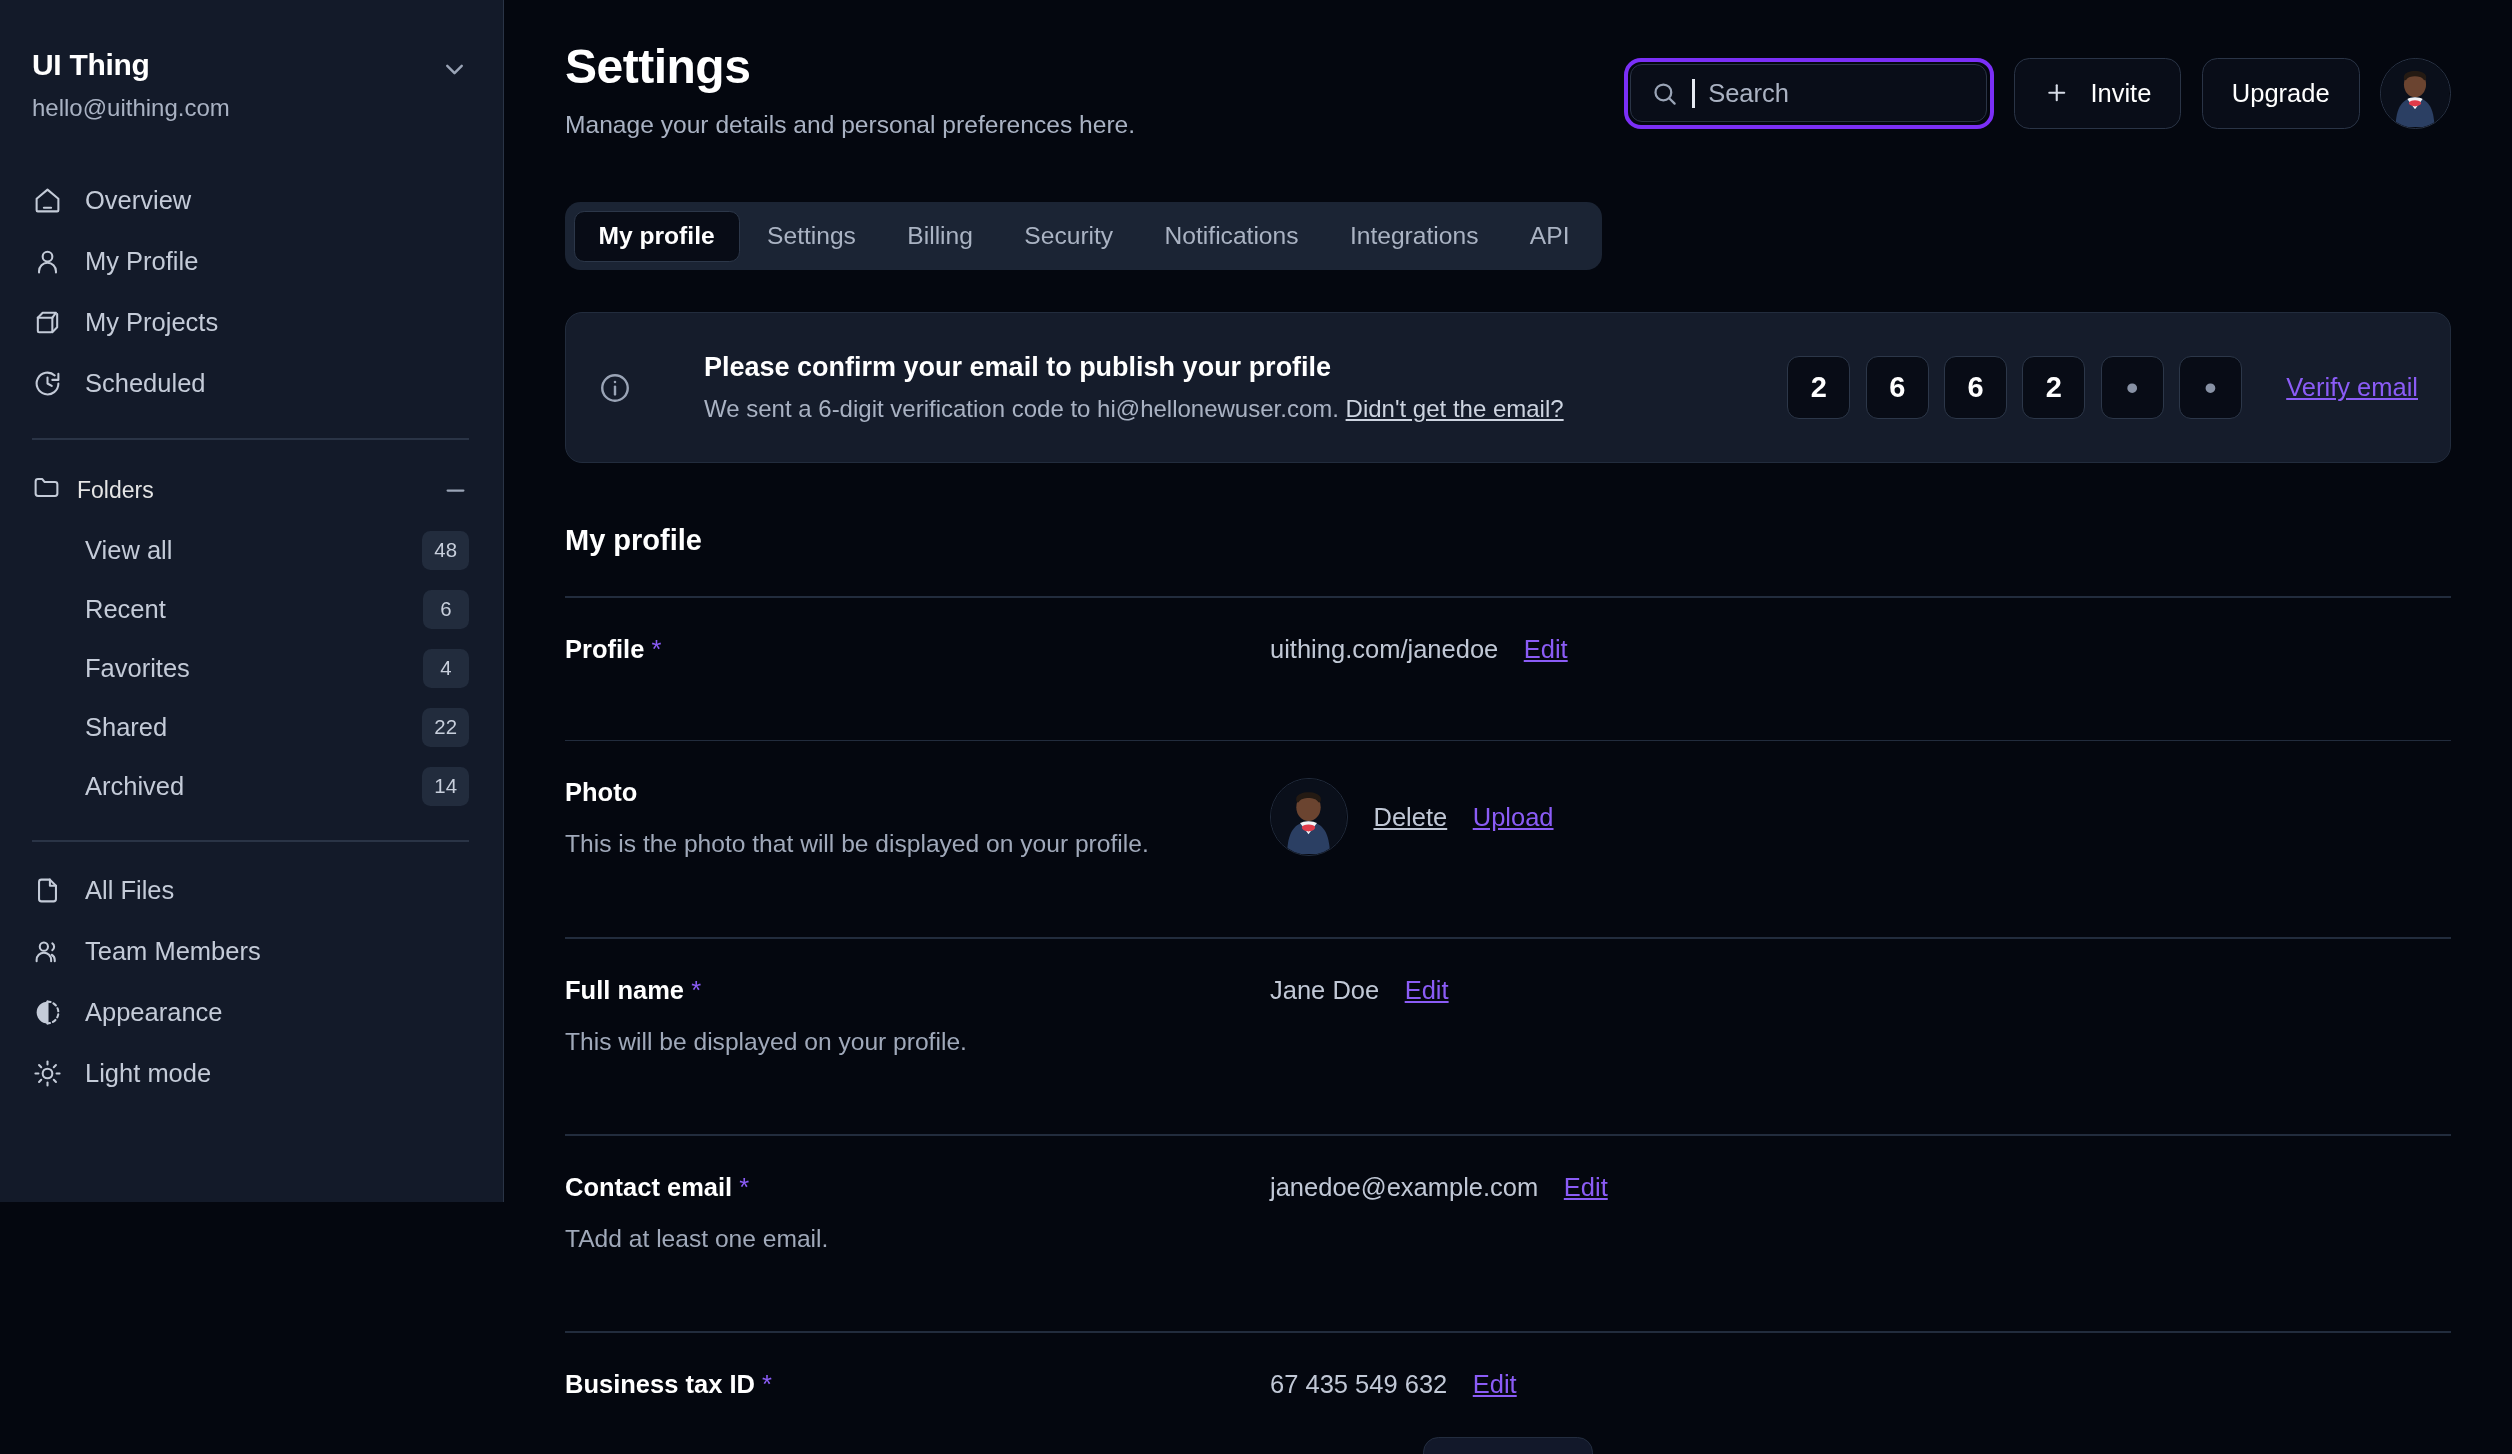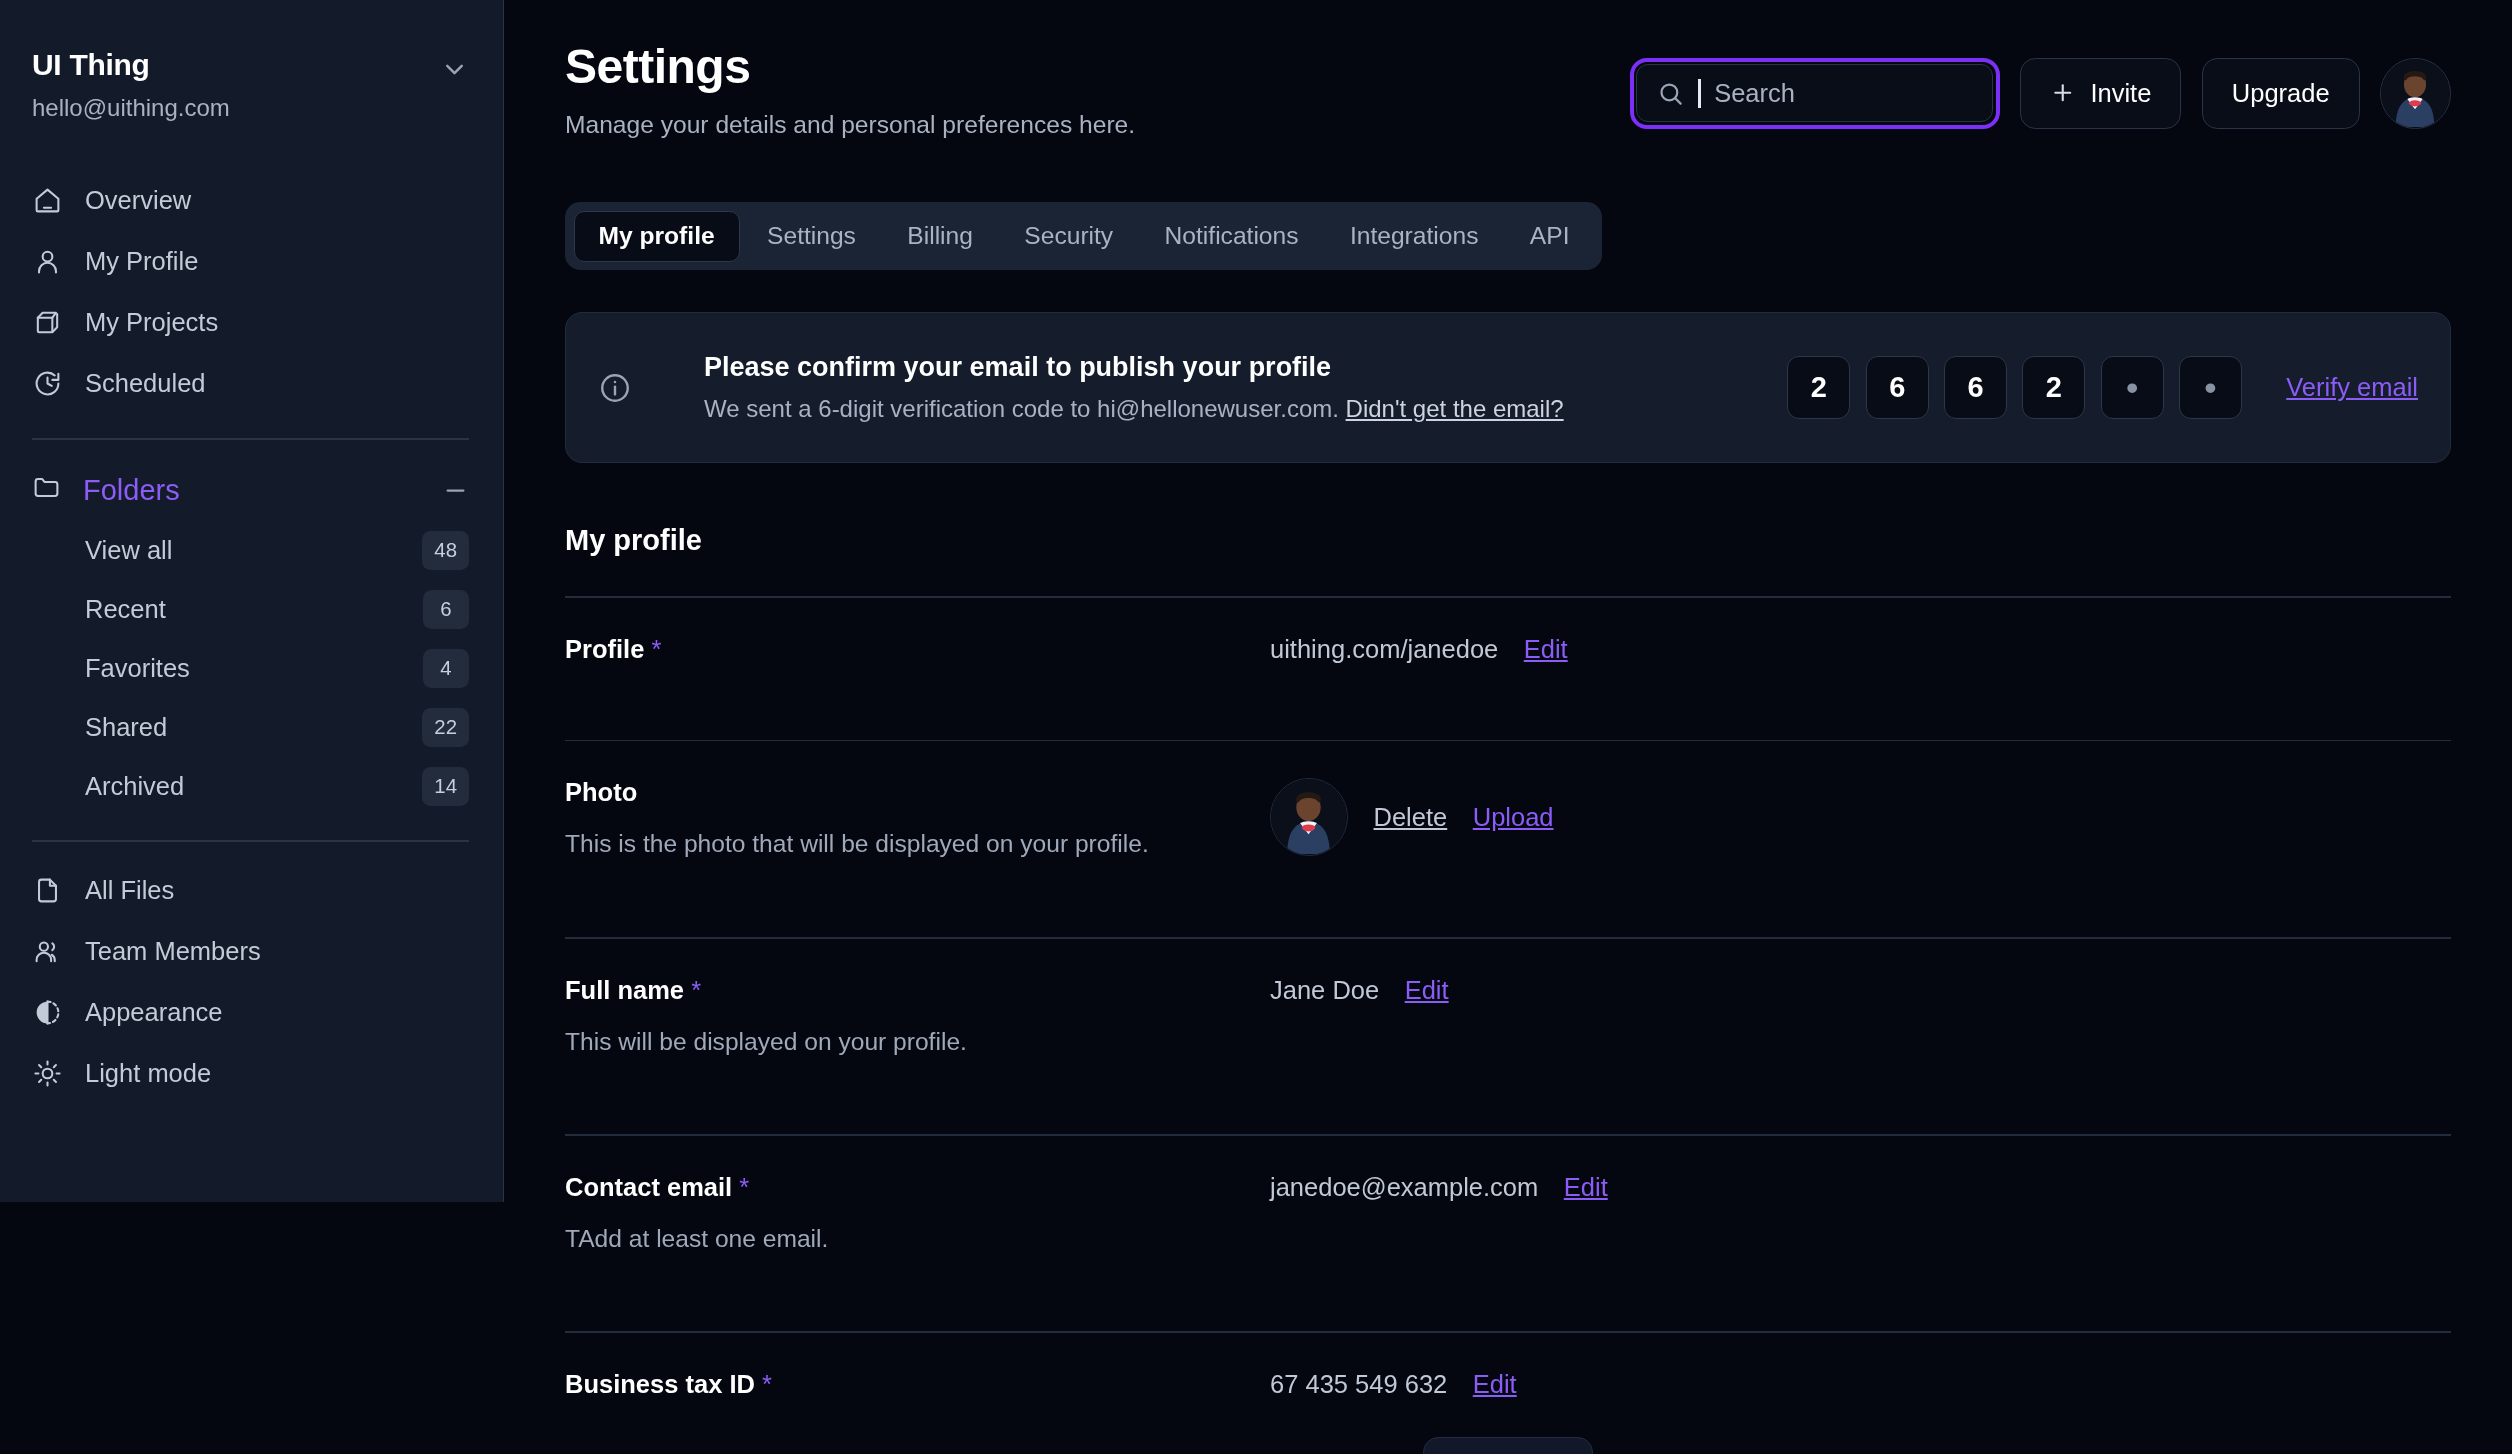--- a/index.html
+++ b/index.html
@@ -36,23 +36,23 @@
     display: flex; align-items: center; gap: 22px;
     height: 61px; padding: 0 32px;
     color: #c4cbd8; font-size: 25.5px;
   }
   .nav-item .ico { width: 31px; height: 31px; flex: 0 0 31px; display:flex; align-items:center; justify-content:center; }
   .nav-item .ico svg { display:block; }
 
   .divider { height: 1.7px; background: #2a3446; margin: 24px 34px 0 32px; }
 
   .folders-head {
-    display: flex; align-items: center; gap: 22px;
+    display: flex; align-items: center; gap: 16px;
     height: 61px; padding: 0 34px 0 32px; margin-top: 20.4px;
-    color: #8b5cf6; font-size: 29px;
+    color: #e5e5e5; font-size: 23px;
   }
   .folders-head .ftitle { flex: 1; }
   .minus { width: 27px; height: 27px; }
 
   .folder-item {
     display: flex; align-items: center; justify-content: space-between;
     height: 59px; padding: 0 34px 0 85px;
     color: #c4cbd8; font-size: 25.5px;
   }
   .badge {
@@ -80,21 +80,21 @@
     background: #090d18; border: 1.7px solid #2a3446; border-radius: 12px;
     display: flex; align-items: center; gap: 13.6px; padding: 0 20.4px;
   }
   .searchbox .mag { width: 27px; height: 27px; flex:0 0 27px; }
   .caret { width: 2.5px; height: 29px; background: #e6eaf2; }
   .search-ph { font-size: 25.5px; color: #aab2c2; }
 
   .btn {
     height: 71px; border-radius: 15.3px; border: 1.7px solid #2a3446;
     background: #090d18; color: #fff; font-size: 25.5px;
-    display: flex; align-items: center; justify-content: center; gap: 15px;
+    display: flex; align-items: center; justify-content: center; gap: 21px;
     padding: 0 29px; white-space: nowrap;
   }
   .btn .plus { width: 25.5px; height: 25.5px; }
   .avatar-btn {
     width: 71px; height: 71px; border-radius: 50%;
     border: 1.7px solid #2a3446; overflow: hidden; flex: 0 0 71px;
   }
 
   
   .tabs {

